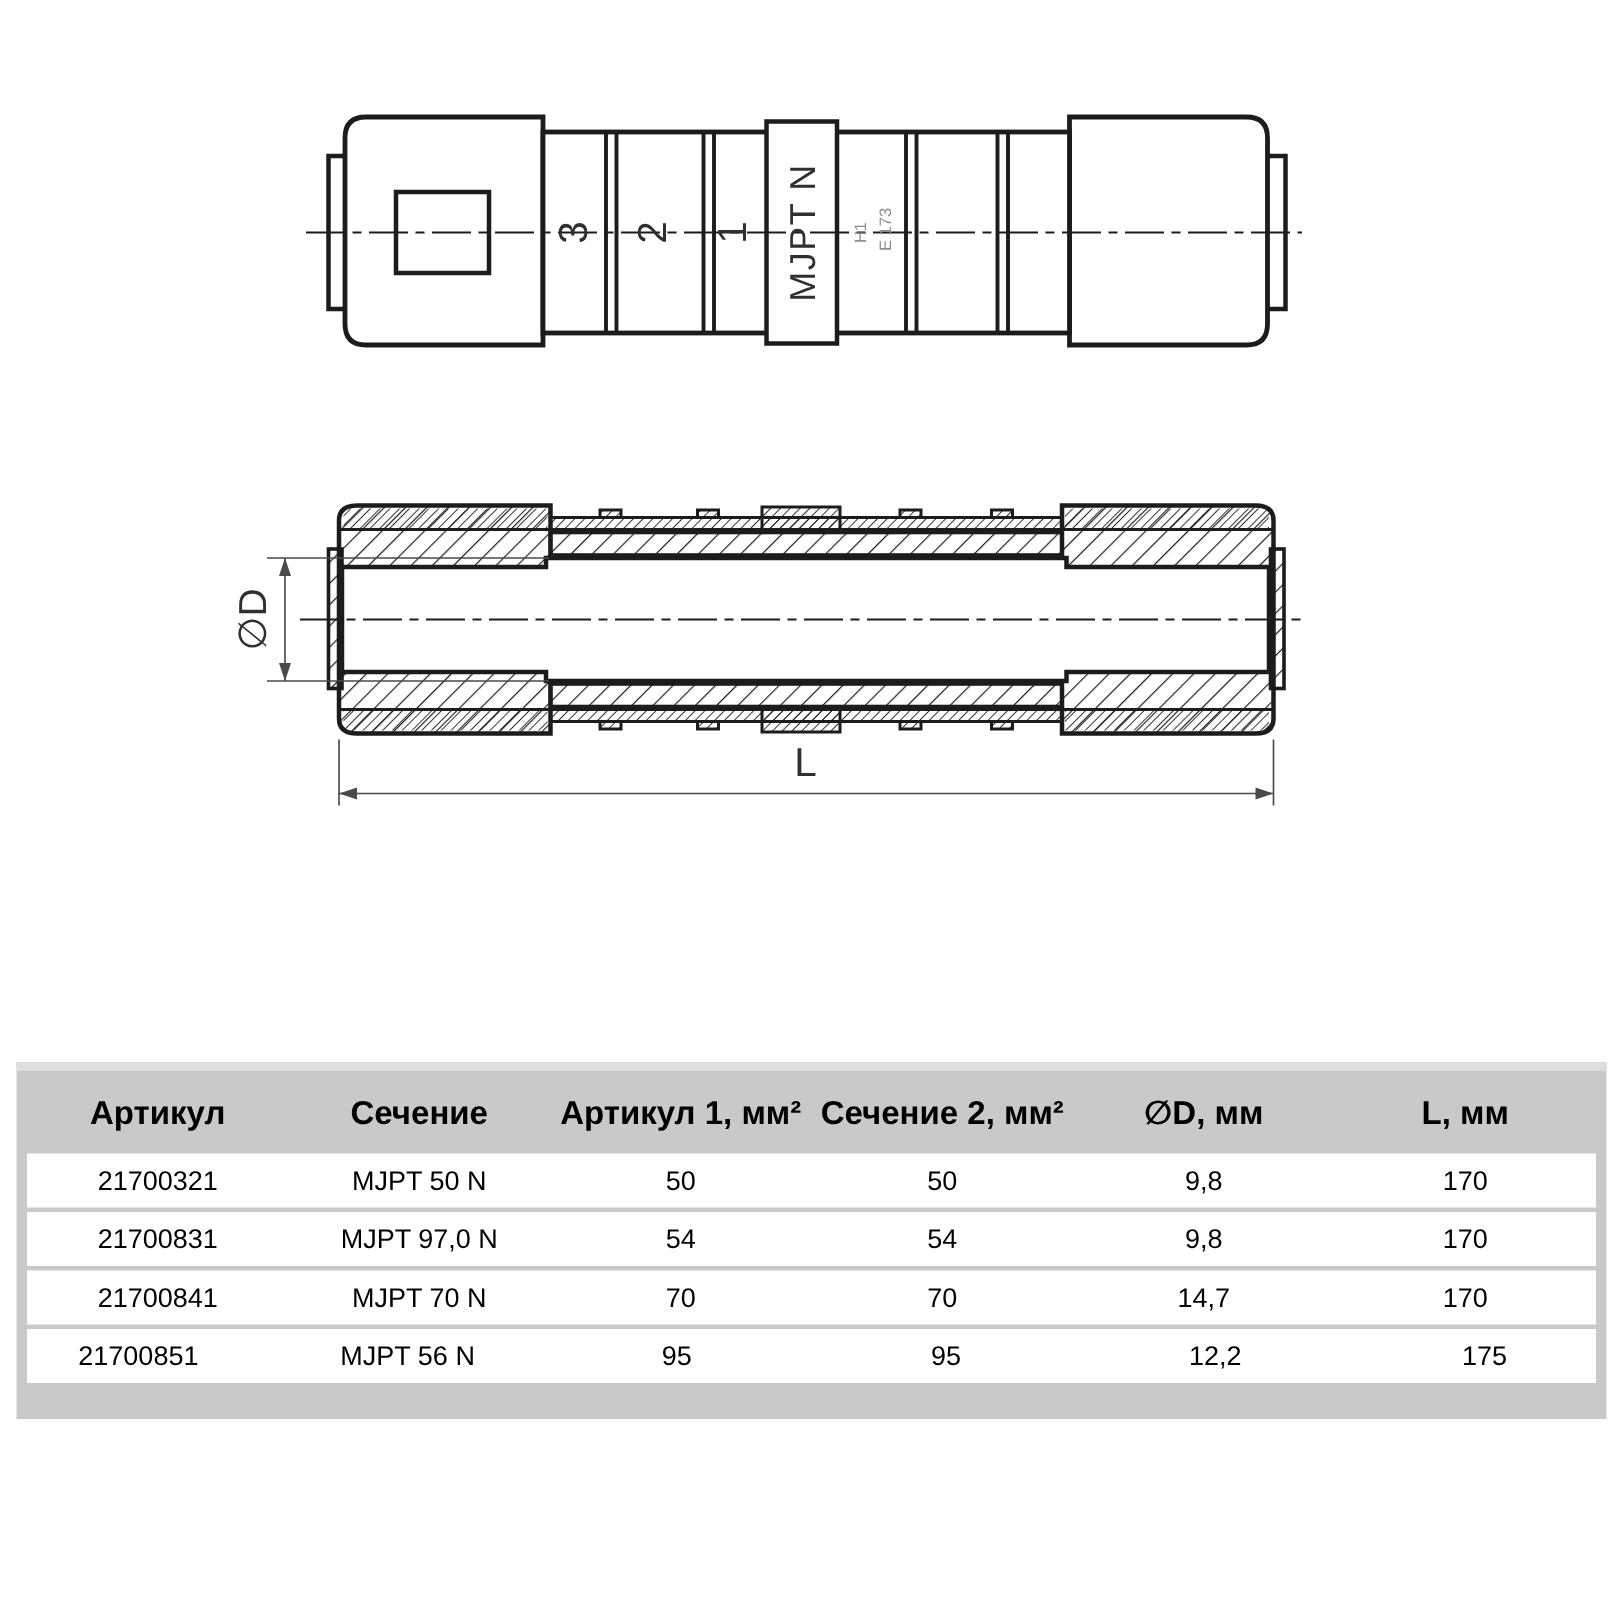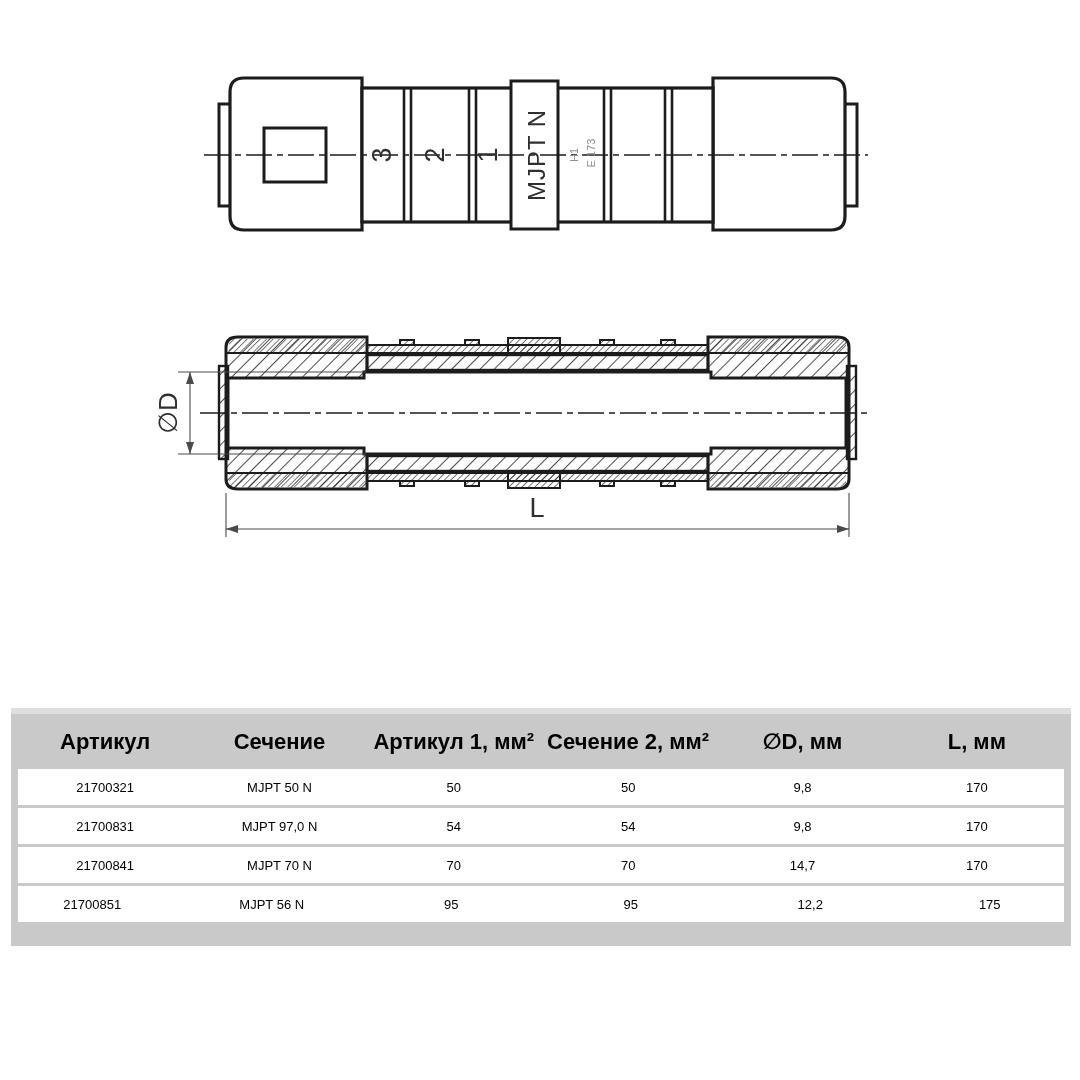--- a/index.html
+++ b/index.html
@@ -33,21 +33,21 @@
   .stamp{fill:var(--stamp);font-family:"Liberation Sans","DejaVu Sans",sans-serif;}
 
   
   .spec-table{position:absolute;left:11px;top:708px;width:1060px;box-sizing:border-box;
               background:var(--table-frame);padding:0 7px 8px 7px;
               border-top:6px solid var(--table-top-edge);}
   .thead{display:flex;height:55px;align-items:center;}
   .th{flex:1;text-align:center;font-weight:bold;font-size:22px;}
   .trow{display:flex;height:36px;background:var(--row-bg);margin-bottom:3px;align-items:center;}
   .trow:last-child{margin-bottom:16px;gap:31px;}
-  .td{flex:1;text-align:center;font-size:13px;}
+  .td{flex:1;text-align:center;font-size:18px;}
   .td.bold{font-weight:normal;}
 </style>
 </head>
 <body>
 
 <div class="page">
 
   <svg class="drawing" width="1080" height="700" viewBox="0 0 1080 700" xmlns="http://www.w3.org/2000/svg">
     <defs>
       <pattern id="hatch" patternUnits="userSpaceOnUse" width="10" height="10" patternTransform="rotate(45)">

